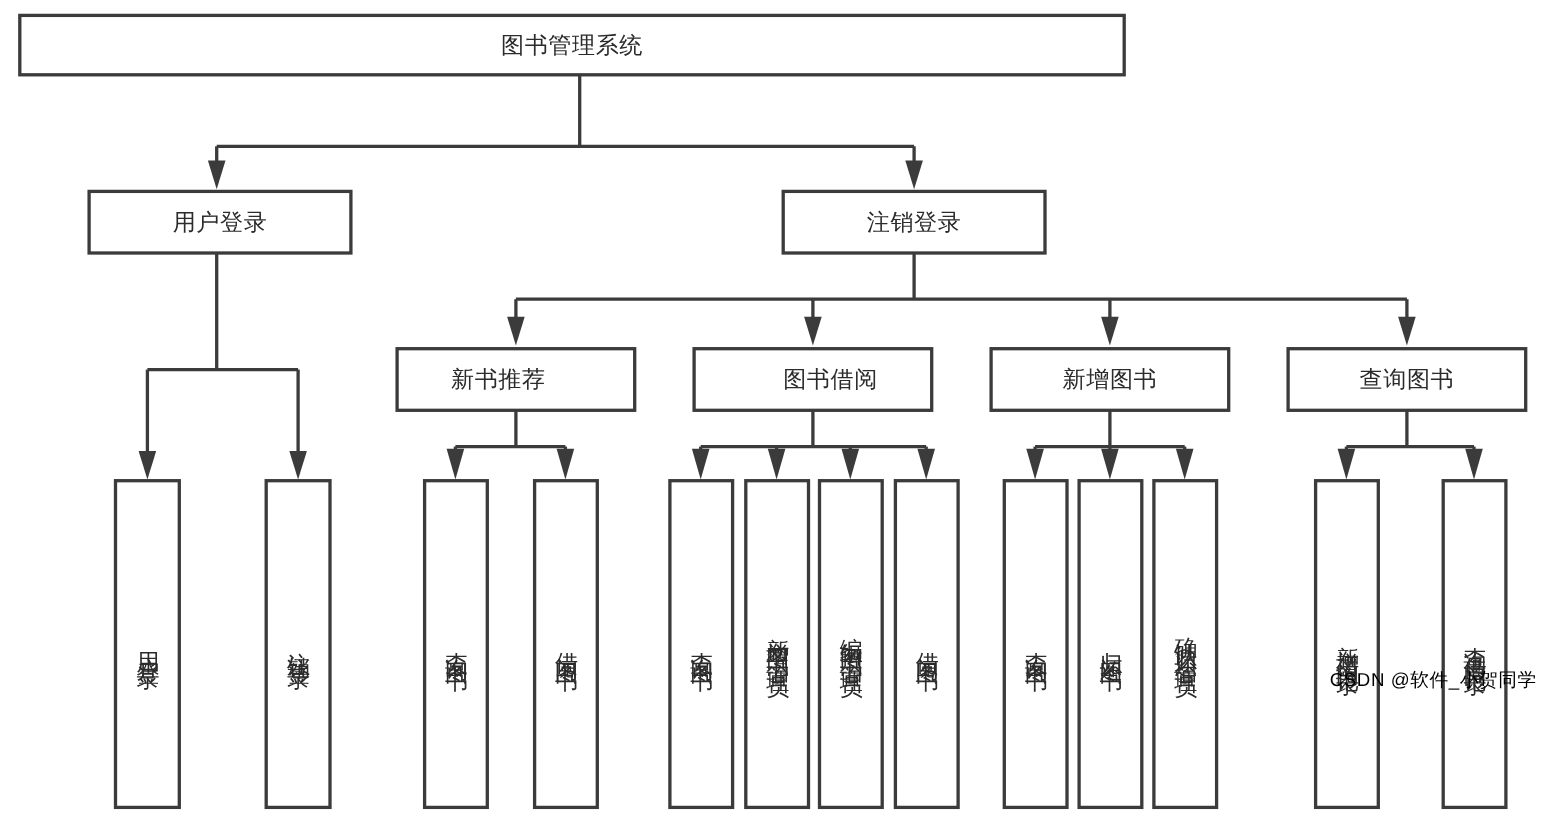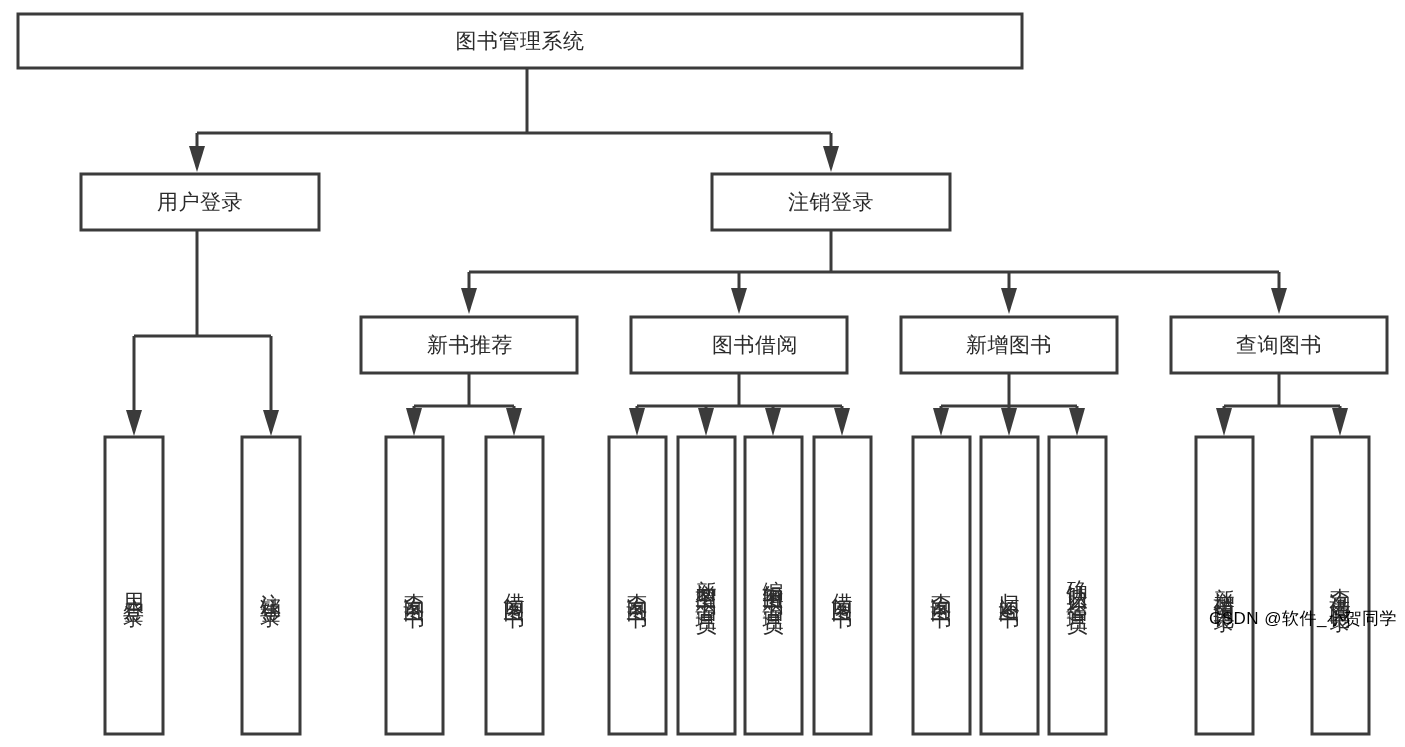--- a/index.html
+++ b/index.html
@@ -172,21 +172,21 @@
 
     <rect class="node-box" x="1196" y="437" width="57" height="297"></rect>
     <rect class="node-box" x="1312" y="437" width="57" height="297"></rect>
   </svg>
 
   <div class="node-label-h" style="left:18px; top:14px; width:1004px; height:54px;">图书管理系统</div>
 
   <div class="node-label-h" style="left:81px; top:174px; width:238px; height:56px;">用户登录</div>
   <div class="node-label-h" style="left:712px; top:174px; width:238px; height:56px;">注销登录</div>
 
-  <div class="node-label-h" style="left:362px; top:317px; width:216px; height:56px;">新书推荐</div>
+  <div class="node-label-h" style="left:345px; top:317px; width:216px; height:56px;">新书推荐</div>
   <div class="node-label-h" style="left:647px; top:317px; width:216px; height:56px;">图书借阅</div>
   <div class="node-label-h" style="left:901px; top:317px; width:216px; height:56px;">新增图书</div>
   <div class="node-label-h" style="left:1171px; top:317px; width:216px; height:56px;">查询图书</div>
 
   <div class="node-label-v" style="left:105px; top:437px; width:58px; height:297px;">用户登录</div>
   <div class="node-label-v" style="left:242px; top:437px; width:58px; height:297px;">注销登录</div>
 
   <div class="node-label-v" style="left:386px; top:437px; width:57px; height:297px;">查询图书</div>
   <div class="node-label-v" style="left:486px; top:437px; width:57px; height:297px;">借阅图书</div>
 

